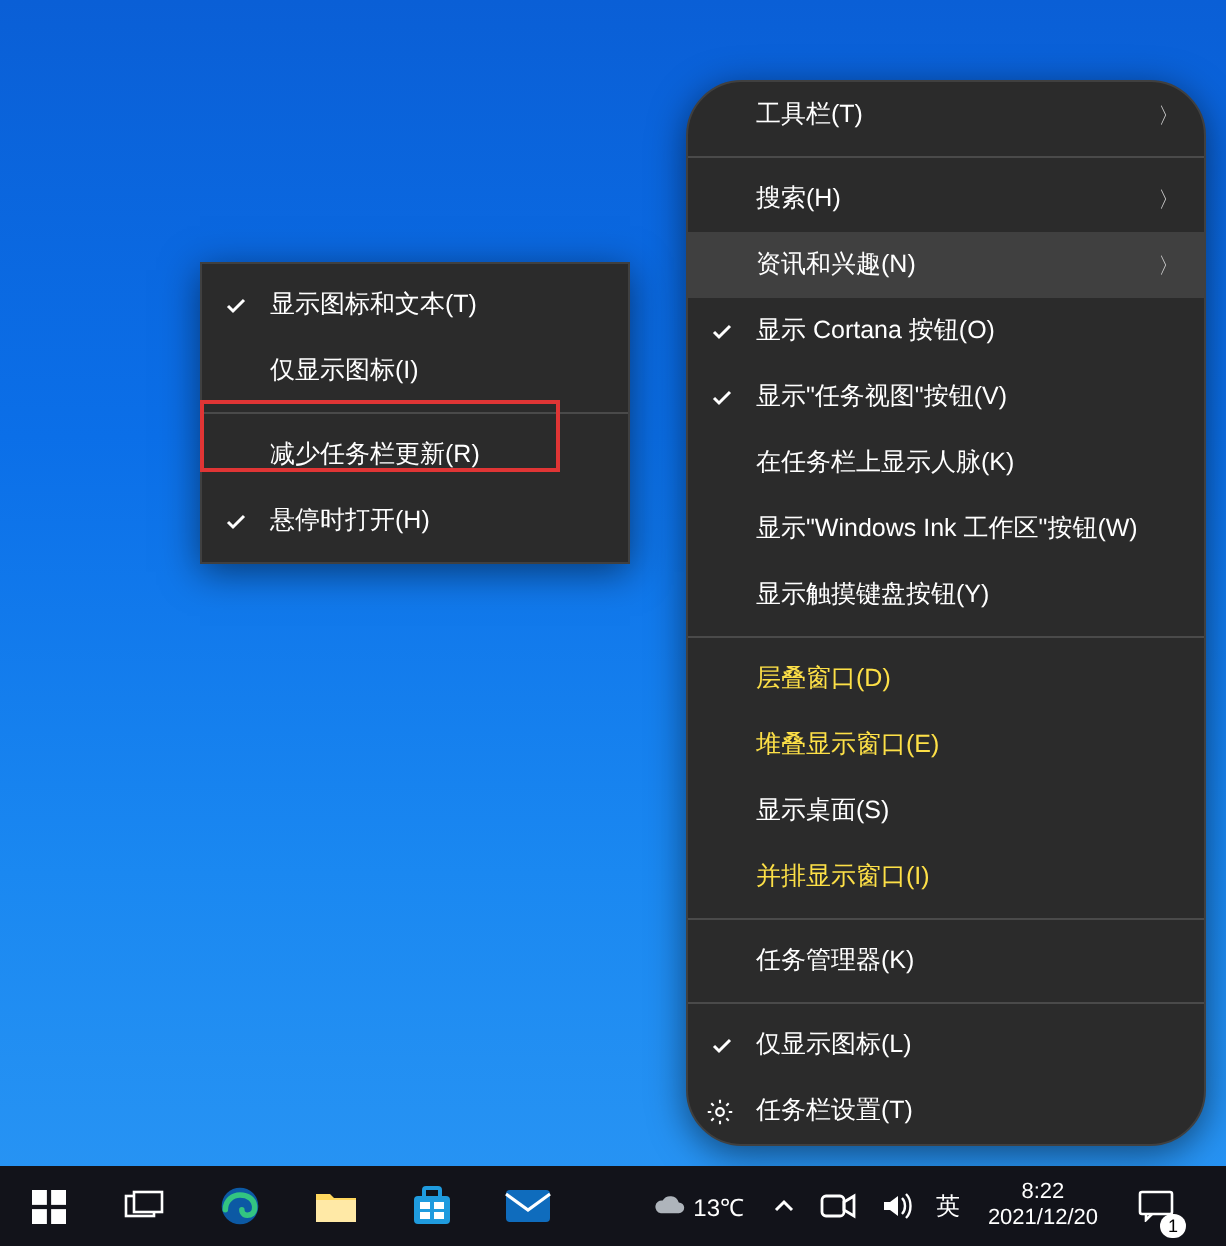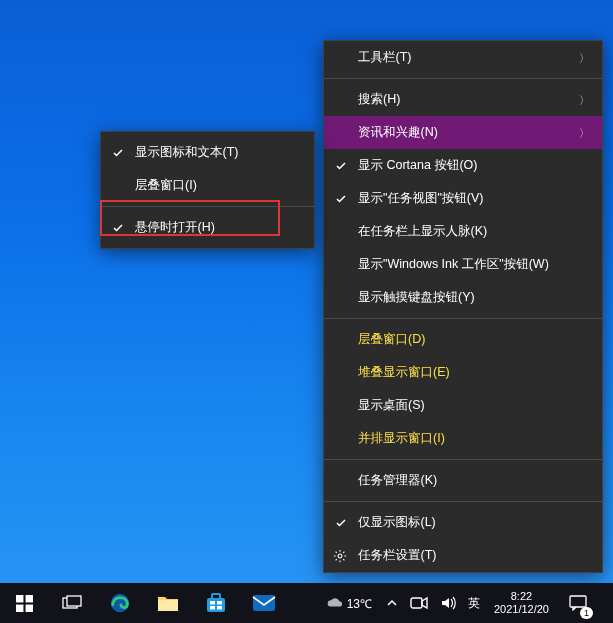--- a/index.html
+++ b/index.html
@@ -1,22 +1,22 @@
 <!DOCTYPE html>
 <html><head>
 <meta charset="utf-8">
 <style>
   * { margin: 0; padding: 0; box-sizing: border-box; font-family: "Segoe UI", "Microsoft YaHei", sans-serif; }
   body { width: 613px; height: 623px; overflow: hidden; position: relative; background: linear-gradient(180deg, #0a5fd6 0%, #0b6fe8 35%, #1a88f1 70%, #2a96f4 100%); }
   .desktop { position: absolute; inset: 0; }
   .menu { position: absolute; background: #2b2b2b; color: #fff; font-size: 12.5px; border: 1px solid #404040; box-shadow: 0 4px 18px rgba(0,0,0,.5); }
-  .menu.main { top: 40px; right: 10px; width: 280px; }
+  .menu.main { top: 40px; right: 10px; width: 260px; border-radius: 28px; }
   .menu.sub { top: 131px; left: 100px; width: 215px; padding: 4px 0; text-align: center; }
   .item { display: flex; align-items: center; height: 33px; padding: 0 10px 0 34px; position: relative; cursor: default; white-space: nowrap; }
-  .item.hover { background: #701a75; }
+  .item.hover { background: #404040; }
   .item.disabled { color: #fde047; }
   .item .chk { position: absolute; left: 10px; top: 50%; transform: translateY(-50%); width: 14px; height: 14px; display: flex; align-items: center; justify-content: center; }
   .item .arrow { position: absolute; right: 12px; top: 50%; transform: translateY(-50%); font-size: 11px; color: #ccc; }
   .sep { height: 1px; background: #4a4a4a; margin: 4px 0; }
   .highlight { position: absolute; border: 2.5px solid #e03535; pointer-events: none; }
   .taskbar { position: absolute; left: 0; right: 0; bottom: 0; height: 40px; background: #12131a; display: flex; align-items: center; color: #fff; font-size: 12px; }
   .tb-left { display: flex; align-items: center; height: 100%; }
   .tb-btn { width: 48px; height: 100%; display: flex; align-items: center; justify-content: center; }
   .tb-right { margin-left: auto; display: flex; align-items: center; height: 100%; padding-right: 14px; }
   .tray-item { padding: 0 6px; height: 100%; display: flex; align-items: center; justify-content: center; }
@@ -111,23 +111,26 @@
 <div class="menu sub">
   <div class="item">
     <span class="chk">
         <svg width="12" height="12" viewBox="0 0 12 12">
           <path d="M2 6l2.5 2.5L10 3" stroke="#fff" stroke-width="1.5" fill="none"></path>
         </svg>
       </span>
     <span>显示图标和文本(T)</span>
   </div>
   <div class="item">
-    <span>层叠窗口(I)</span>
-  </div>
-  <div class="sep"></div>
+    <span>仅显示图标(I)</span>
+  </div>
+  <div class="sep"></div>
+  <div class="item">
+    <span>减少任务栏更新(R)</span>
+  </div>
   <div class="item">
     <span class="chk">
         <svg width="12" height="12" viewBox="0 0 12 12">
           <path d="M2 6l2.5 2.5L10 3" stroke="#fff" stroke-width="1.5" fill="none"></path>
         </svg>
       </span>
     <span>悬停时打开(H)</span>
   </div>
 </div>
 

